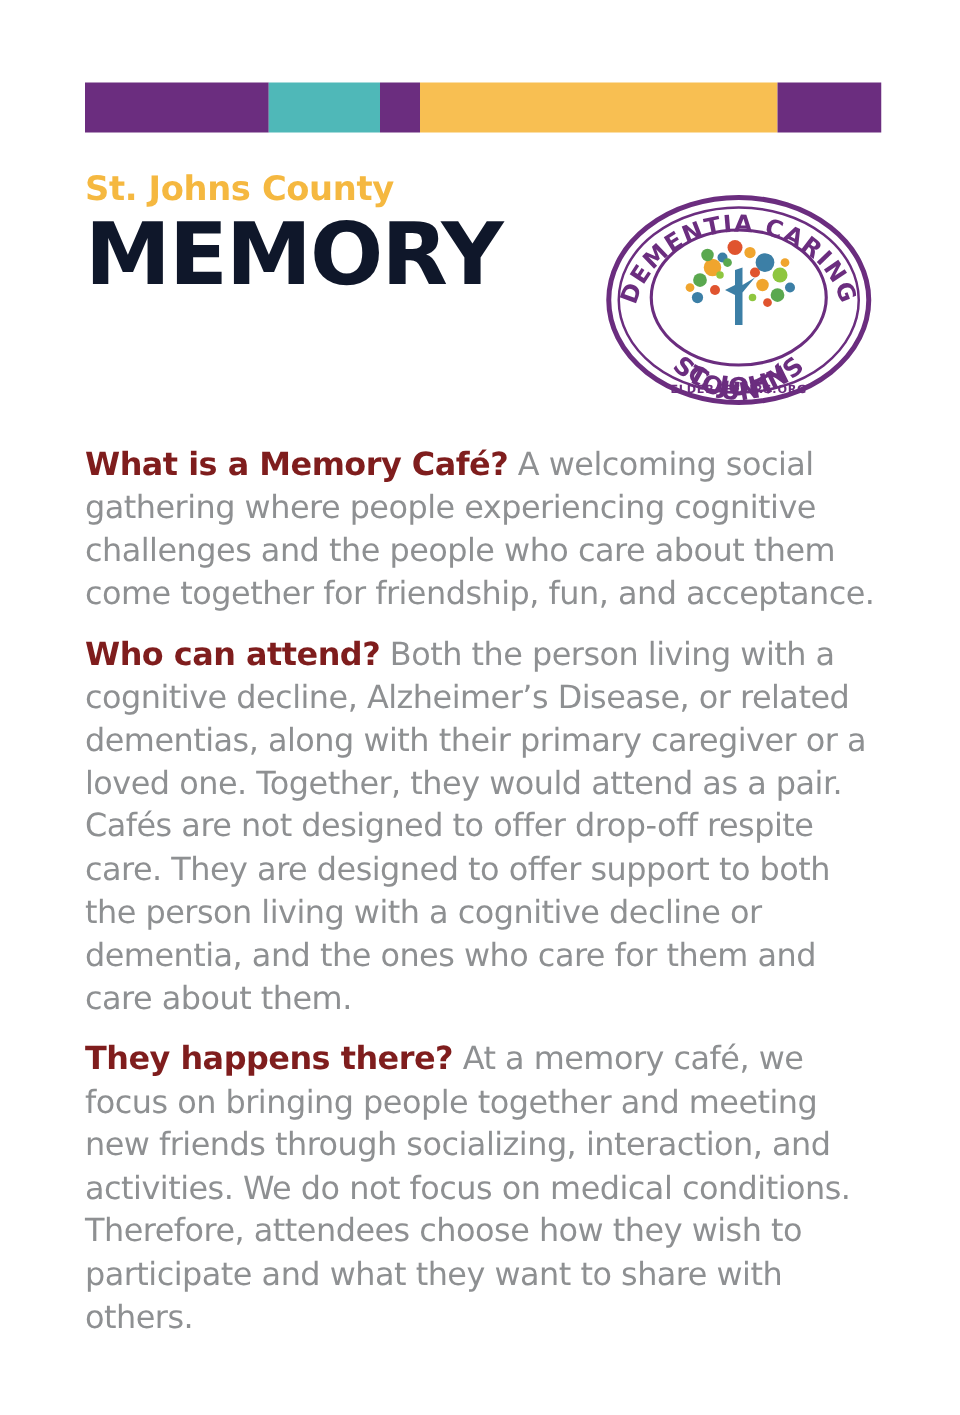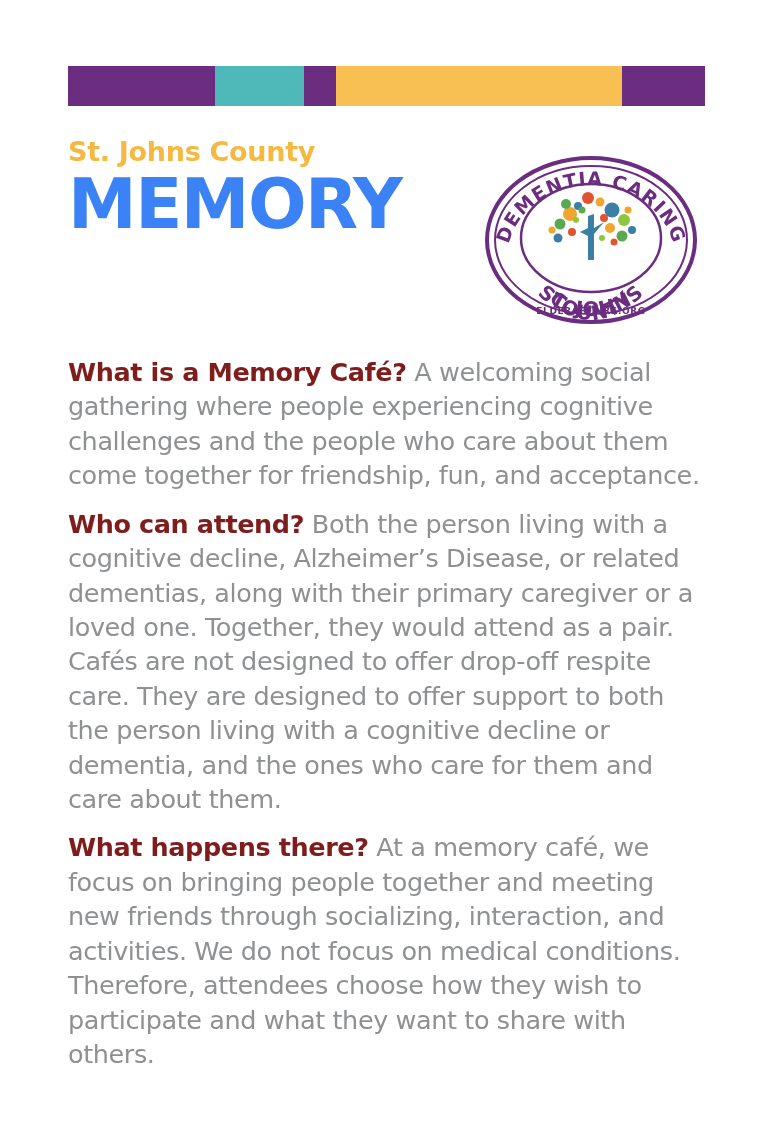--- a/index.html
+++ b/index.html
@@ -54,21 +54,21 @@
     line-height: 1;
     margin: 0;
     padding-top: 10px;
   }
   .title {
     font-family: "DejaVu Sans", sans-serif;
     font-weight: bold;
     font-size: 69px;
     line-height: 0.92;
     letter-spacing: -1.5px;
-    color: #3b82f6;
+    color: #0f172a;
     margin: 8px 0 0 0;
     text-transform: uppercase;
   }
   .title .line2 {
     display: block;
   }
 
   
   .seal {
     position: absolute;
@@ -178,17 +178,17 @@
 
     <p class="para">
       <span class="q">What is a Memory Café?</span><span> A welcoming social gathering where people experiencing cognitive challenges and the people who care about them come together for friendship, fun, and acceptance.</span>
     </p>
 
     <p class="para">
       <span class="q">Who can attend?</span><span>  Both the person living with a cognitive decline, Alzheimer’s Disease, or related dementias, along with their primary caregiver or a loved one. Together, they would attend as a pair. Cafés are not designed to offer drop-off respite care. They are designed to offer support to both the person living with a cognitive decline or dementia, and the ones who care for them and care about them.</span>
     </p>
 
     <p class="para">
-      <span class="q">What happens there?</span><span> At a memory café, we focus on bringing people together and meeting new friends through socializing, interaction, and activities. We do not focus on medical conditions. Therefore, attendees choose how they wish to participate and what they want to share with others.</span>
+      <span class="q">They happens there?</span><span> At a memory café, we focus on bringing people together and meeting new friends through socializing, interaction, and activities. We do not focus on medical conditions. Therefore, attendees choose how they wish to participate and what they want to share with others.</span>
     </p>
 
   </div>
 </div>
 
 </body></html>

